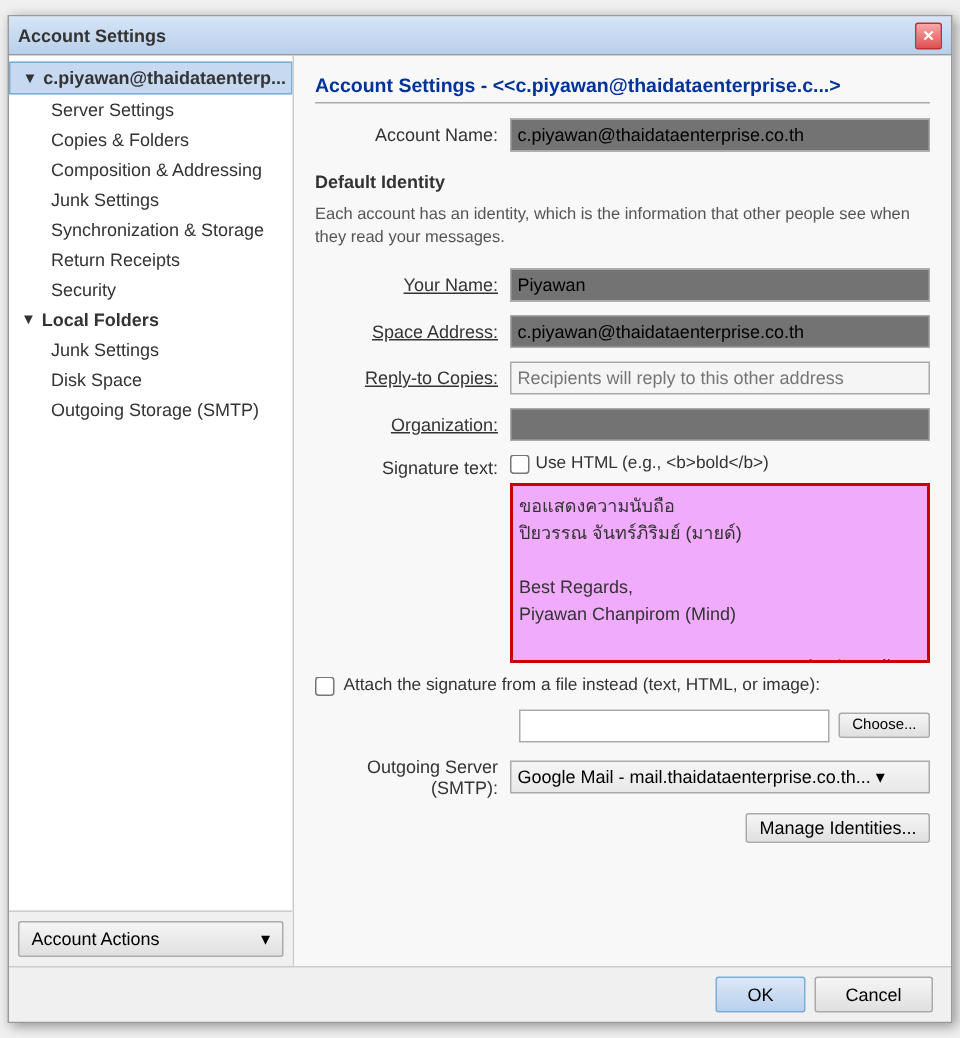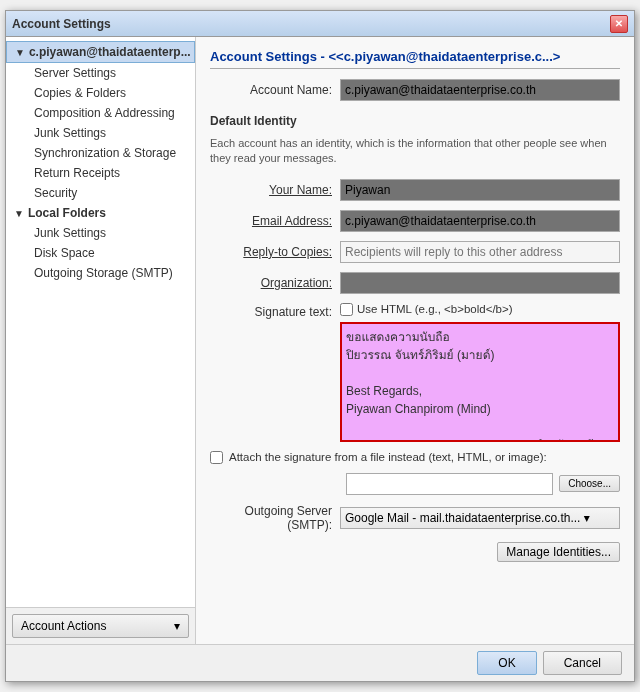--- a/index.html
+++ b/index.html
@@ -383,21 +383,21 @@
 
       <div class="section-header">Default Identity</div>
       <div class="section-desc">Each account has an identity, which is the information that other people see when they read your messages.</div>
 
       <div class="form-row">
         <span class="form-label underline">Your Name:</span>
         <input class="form-input" type="text" value="Piyawan" style="">
       </div>
 
       <div class="form-row">
-        <span class="form-label underline">Email Address:</span>
+        <span class="form-label underline">Space Address:</span>
         <input class="form-input" type="text" value="c.piyawan@thaidataenterprise.co.th" style="">
       </div>
 
       <div class="form-row">
         <span class="form-label underline">Reply-to Copies:</span>
         <input class="form-input readonly" type="text" placeholder="Recipients will reply to this other address" style="">
       </div>
 
       <div class="form-row">
         <span class="form-label underline">Organization:</span>

